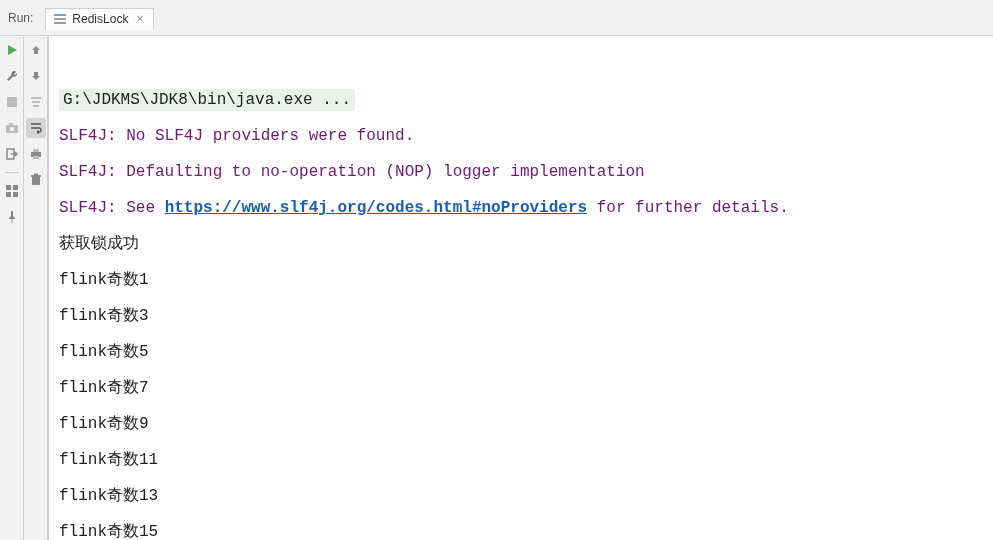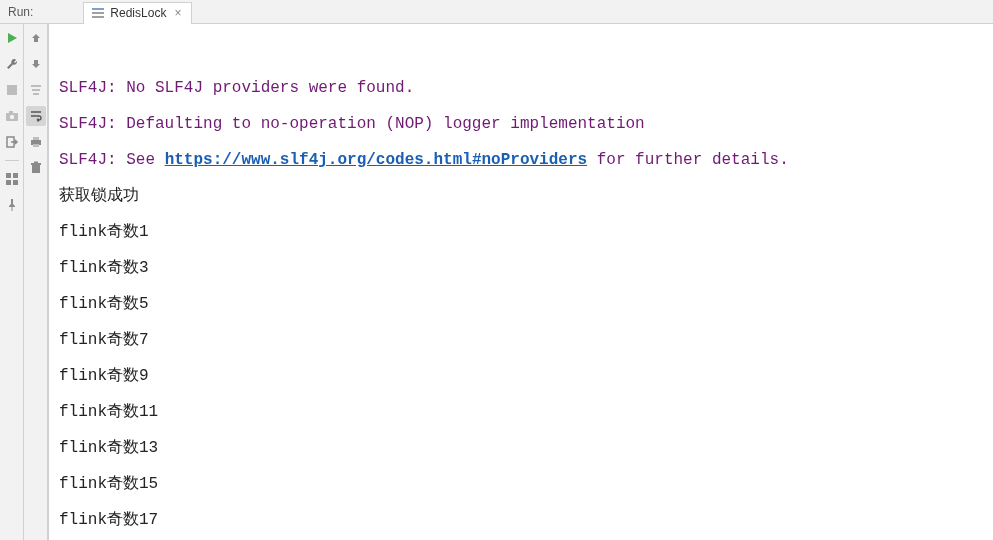--- a/index.html
+++ b/index.html
@@ -7,21 +7,21 @@
       font-family: -apple-system, "Segoe UI", Arial, sans-serif;
       font-size: 12px;
       background: #fff;
       color: #000;
       width: 993px;
       height: 540px;
       overflow: hidden;
       position: relative;
     }
     .top-bar {
-      height: 24px;
+      height: 36px;
       display: flex;
       align-items: center;
       border-bottom: 1px solid #d0d0d0;
       background: #f2f2f2;
       padding-left: 4px;
     }
     .run-label {
       color: #595959;
       margin-right: 8px;
       padding: 0 4px;
@@ -31,21 +31,20 @@
       align-items: center;
       height: 22px;
       padding: 8px 8px;
       background: #fff;
       border: 1px solid #d0d0d0;
       border-bottom: none;
       gap: 6px;
       cursor: pointer;
       position: relative;
       top: 1px;
-      margin-left: 38px;
     }
     .tab-icon {
       display: inline-flex;
       align-items: center;
       justify-content: center;
     }
     .tab-label {
       color: #333;
     }
     .tab-close {
@@ -212,16 +211,17 @@
     <div class="icon-btn">
       <svg width="14" height="14" viewBox="0 0 14 14">
           <rect x="3" y="4" width="8" height="8" fill="#8a8a8a"></rect>
           <rect x="2" y="2" width="10" height="2" fill="#8a8a8a"></rect>
           <rect x="5" y="0.5" width="4" height="1.5" fill="#8a8a8a"></rect>
         </svg>
     </div>
   </div>
 
   <div class="console">
+<span class="cmd-line">G:\JDKMS\JDK8\bin\java.exe ...</span>
 <div class="slf4j-line">SLF4J: No SLF4J providers were found.</div><div class="slf4j-line">SLF4J: Defaulting to no-operation (NOP) logger implementation</div><div><span class="slf4j-line">SLF4J: See </span><span class="link">https://www.slf4j.org/codes.html#noProviders</span><span class="slf4j-line"> for further details.</span></div><div>获取锁成功</div><div>flink奇数1</div><div>flink奇数3</div><div>flink奇数5</div><div>flink奇数7</div><div>flink奇数9</div><div>flink奇数11</div><div>flink奇数13</div><div>flink奇数15</div><div>flink奇数17</div>
   </div>
 
 </div>
 
 </body></html>

